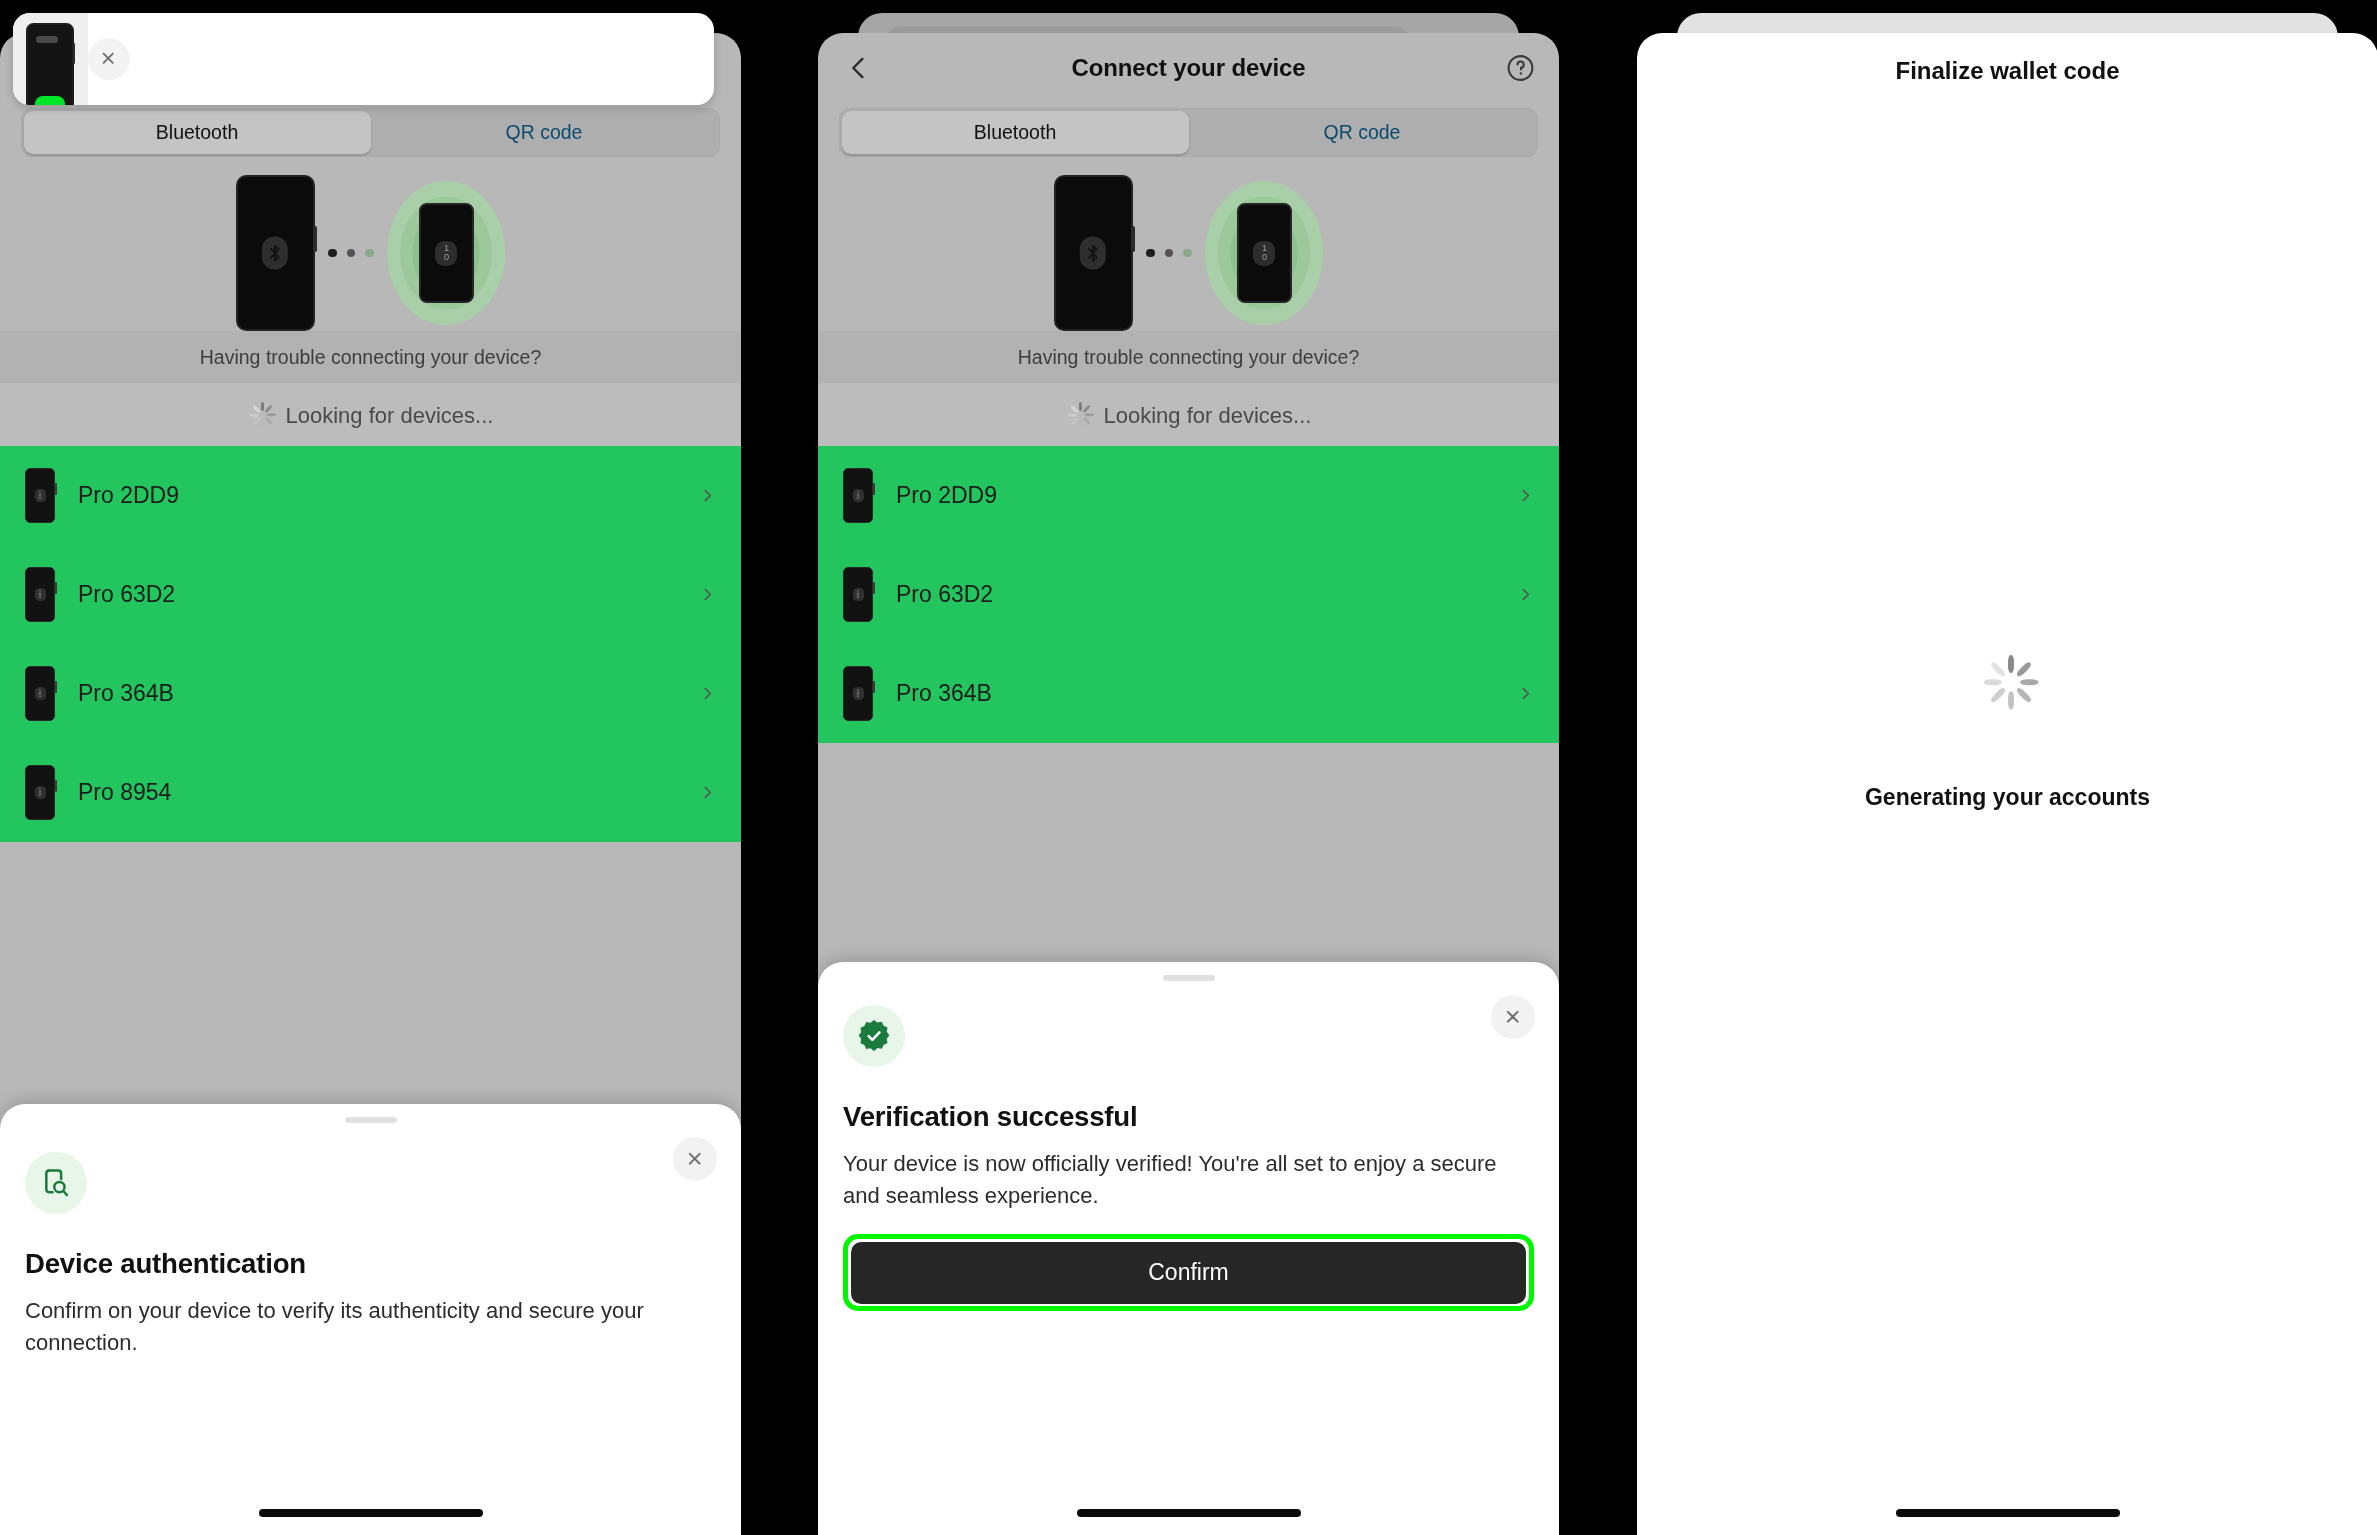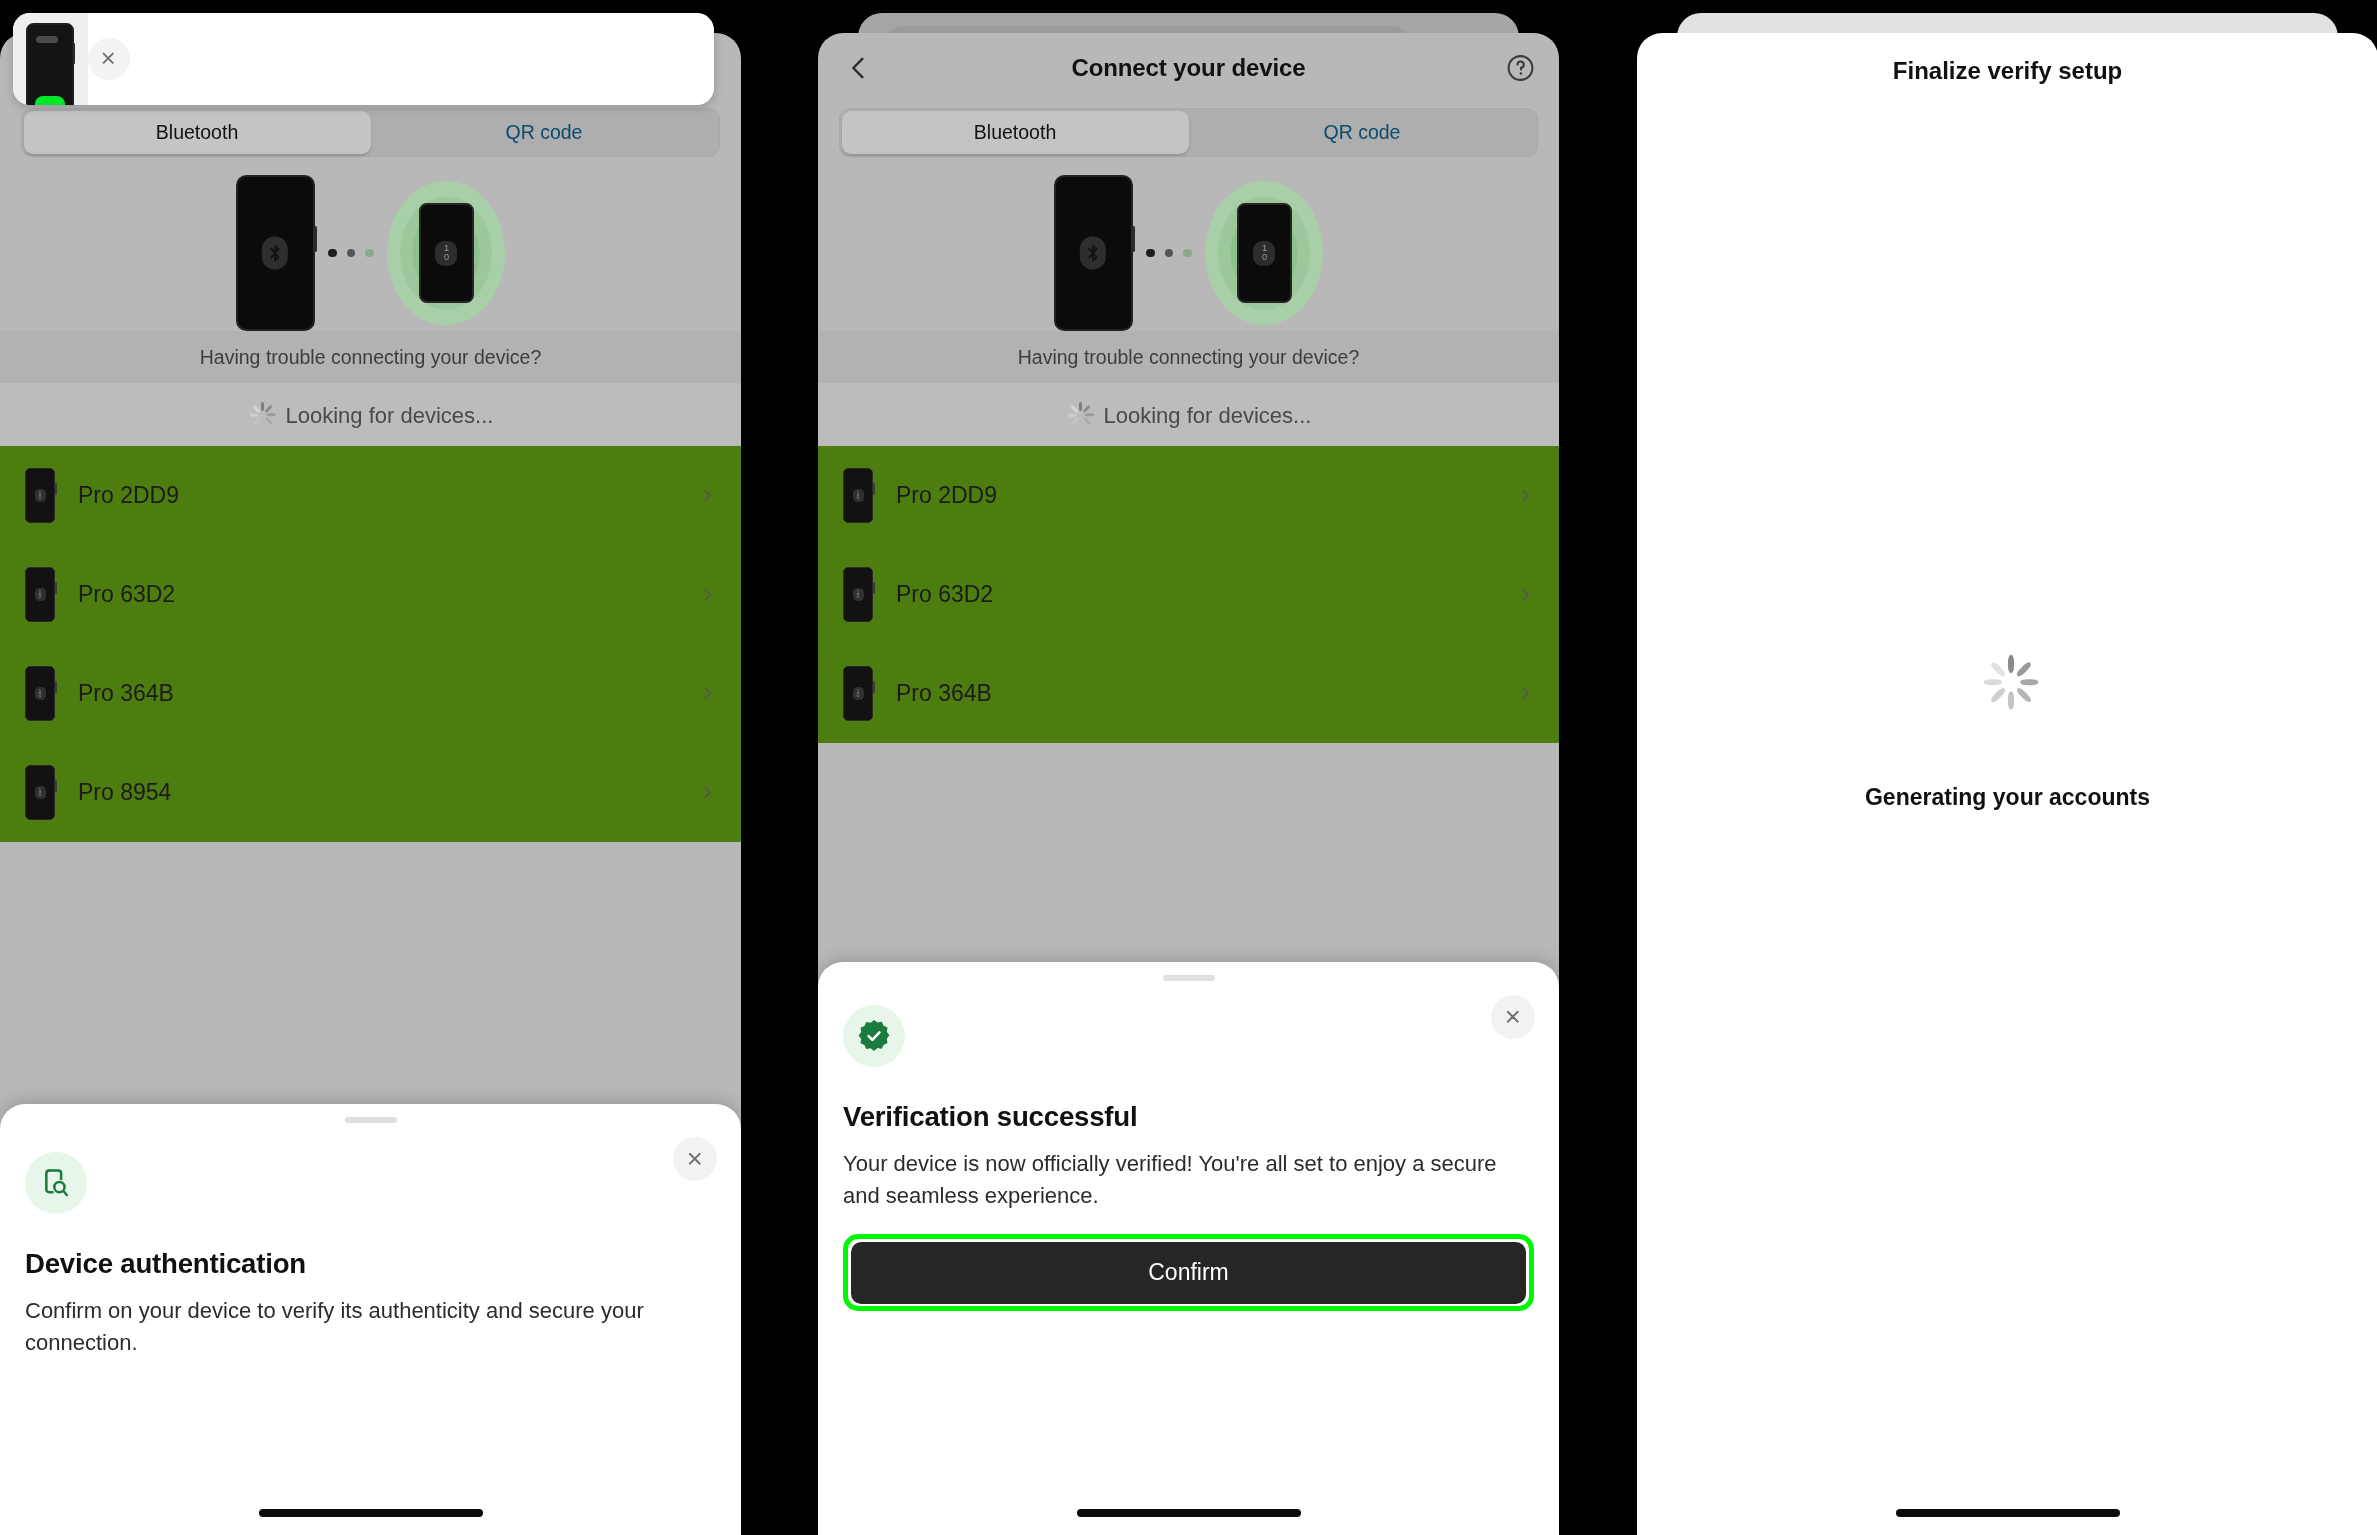--- a/index.html
+++ b/index.html
@@ -129,21 +129,21 @@
     padding: 15px 0 13.8px 0; background: #b2b2b2;
   }
 
   
   .looking {
     display: flex; align-items: center; justify-content: center; gap: 11.5px;
     padding: 19.5px 0 17px 0; background: #bcbcbc;
     font-size: 22px; color: #4a4a4a;
   }
 
-  .dev-list { background: #4d7c0f; }
+  .dev-list { background: #22c55e; }
   .dev-row {
     display: flex; align-items: center;
     height: 99px; padding: 0 25px;
   }
   .dev-thumb {
     width: 30px; height: 55px; background: #121212; border-radius: 5.2px;
     border: 1.1px solid #2a2a2a; position: relative; flex: none;
     display: flex; align-items: center; justify-content: center;
   }
   .dev-thumb .sb {
@@ -553,21 +553,21 @@
       </div>
       <div class="home-bar"></div>
     </div>
   </div>
 
   <div class="panel panel-3 screen-white">
     <div class="card-back"></div>
     <div class="card-front"></div>
 
     <div class="inner">
-      <div class="p3-title">Finalize verify setup</div>
+      <div class="p3-title">Finalize wallet code</div>
     </div>
 
     <div class="p3-center">
       <span class="spin s-lg">
         <i style="transform:rotate(0deg);background:#8a8a8a"></i>
         <i style="transform:rotate(45deg);background:#9a9a9a"></i>
         <i style="transform:rotate(90deg);background:#a8a8a8"></i>
         <i style="transform:rotate(135deg);background:#b6b6b6"></i>
         <i style="transform:rotate(180deg);background:#c3c3c3"></i>
         <i style="transform:rotate(225deg);background:#cfcfcf"></i>

